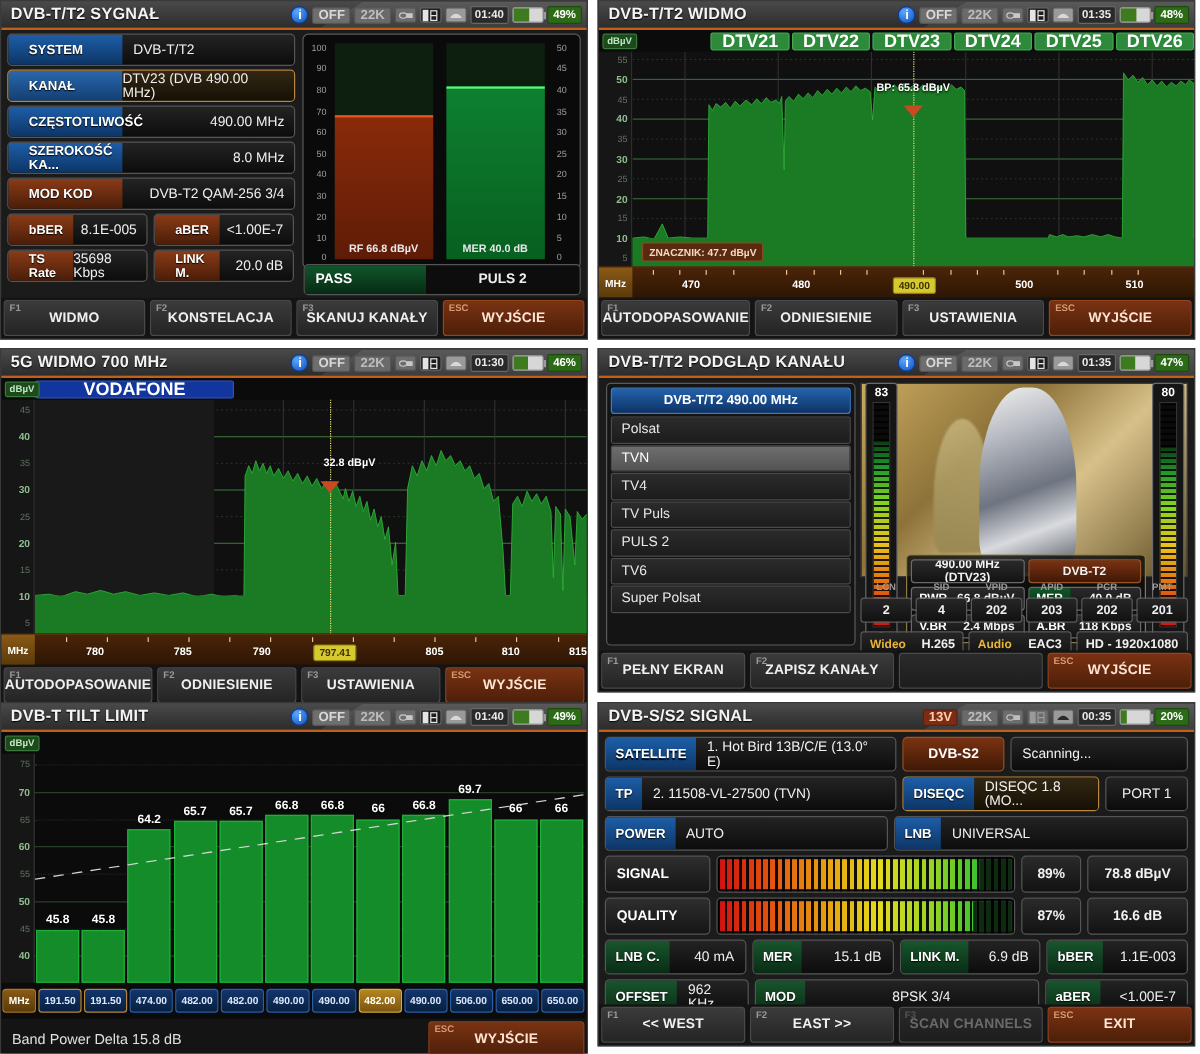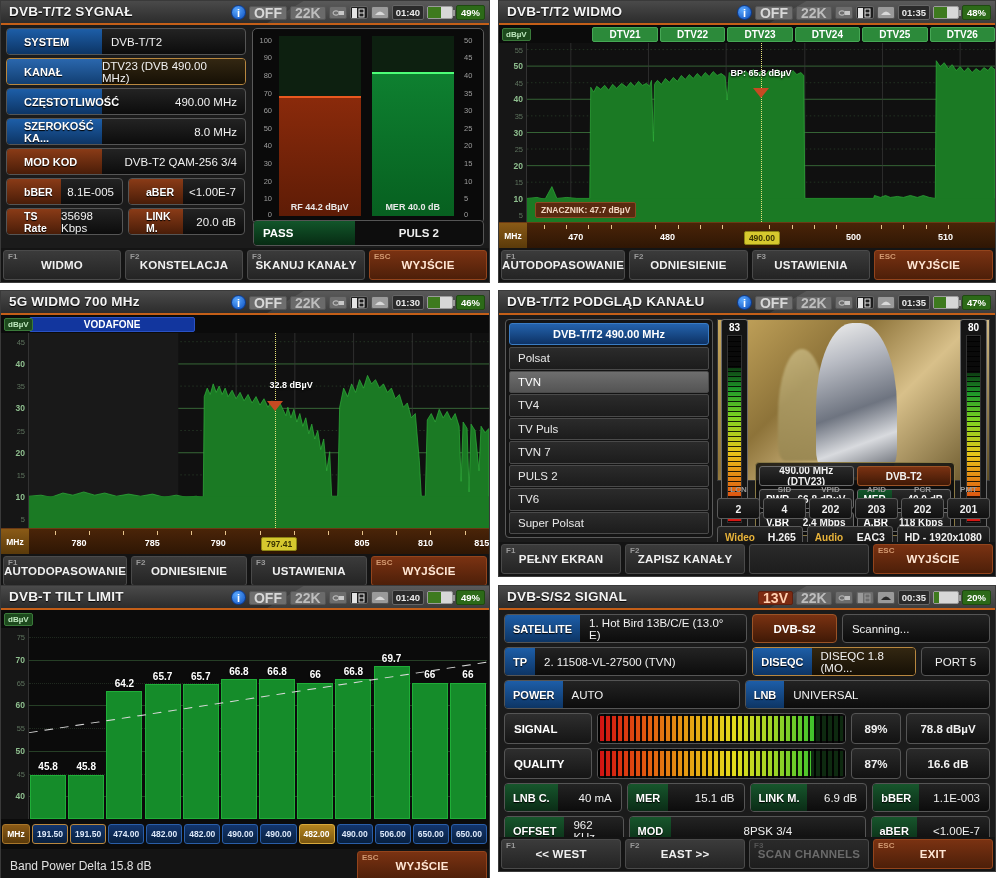--- a/index.html
+++ b/index.html
@@ -49,21 +49,21 @@
     display:flex; align-items:center; gap:3px; z-index:3;
   }
   .sb-info {
     width:15px;height:15px;border-radius:50%;
     background:radial-gradient(circle at 35% 30%,#5aa8ff,#0d4fbe);
     color:#fff;font-size:11px;font-weight:bold;
     display:flex;align-items:center;justify-content:center;
     border:1px solid #0b3a8e;
   }
   .sb-chip {
-    font-size:14px;font-weight:bold;color:#d8d8d8;
+    font-size:11px;font-weight:bold;color:#d8d8d8;
     background:#6e6e6e;border:1px solid #555;
     padding:1px 4px;border-radius:2px;line-height:10px;
   }
   .sb-chip.volt { background:#7d2b12; color:#ffd0b0; border-color:#5d2010; }
   .sb-chip.dim  { background:#6a6a6a; color:#bdbdbd; }
   .sb-icon {
     width:18px;height:13px;background:#6d6d6d;border:1px solid #555;
     border-radius:2px;display:flex;align-items:center;justify-content:center;
   }
   .sb-icon.dark { background:#1d1d1d; border-color:#666; }
@@ -173,21 +173,21 @@
   
   .spec { position:absolute;left:0;top:24px;right:0;bottom:34px;background:#0b0b0b; }
   .unit-badge {
     position:absolute;left:3px;top:3px;z-index:5;
     font-size:8px;font-weight:bold;color:#bfe8bf;
     background:#1d4a1d;border:1px solid #3a7a3a;padding:1px 3px;border-radius:2px;
   }
   .chanbar { position:absolute;left:28px;right:0;top:2px;height:15px;display:flex;gap:2px; }
   .chanbar .ch {
     flex:1;background:#2c8a3a;border:1px solid #46a855;border-radius:2px;
-    font-size:10px;font-weight:bold;color:#fff;
+    font-size:15px;font-weight:bold;color:#fff;
     display:flex;align-items:center;justify-content:center;
   }
   .chanbar .ch.empty { background:transparent;border:none; }
   .chanbar .ch.blue { background:#12369e;border-color:#2a52c4; }
   .yaxis { position:absolute;left:0;top:18px;bottom:26px;width:28px;
            background:#161616;border-right:1px solid #333; }
   .yaxis span { position:absolute;right:3px;transform:translateY(-50%);
                 font-size:8.5px;color:#8fbf8f;font-weight:bold; }
   .yaxis span.minor { color:#5e735e;font-size:7.5px;font-weight:normal; }
   .plotarea { position:absolute;left:28px;right:0;top:18px;bottom:26px;
@@ -519,21 +519,21 @@
               <span style="top:70.6%">15</span>
               <span style="top:80.4%">10</span>
           <span style="top:90.2%">5</span>
               <span style="top:99%">0</span>
         </div>
         <div class="rfplot">
           <div class="rfback a"></div>
           <div class="rfback b"></div>
           <div class="rfbar a" style="top:0;">
             <div class="fill" style="height:66.8%"></div>
-            <div class="cap">RF 44.2 dBµV</div>
+            <div class="cap">RF 66.8 dBµV</div>
           </div>
           <div class="rfbar b" style="top:0;">
             <div class="fill" style="height:80%"></div>
             <div class="cap">MER 40.0 dB</div>
           </div>
         </div>
       </div>
 
       <div class="passrow only">
         <div class="pass-l">PASS</div>
@@ -899,21 +899,20 @@
       </div>
     </div>
 
     <div class="prev">
       <div class="chanlist">
         <div class="hdr">DVB-T/T2 490.00 MHz</div>
         <div class="item">Polsat</div>
         <div class="item sel">TVN</div>
         <div class="item">TV4</div>
         <div class="item">TV Puls</div>
-        <div class="item">TVN 7</div>
         <div class="item">PULS 2</div>
         <div class="item">TV6</div>
         <div class="item">Super Polsat</div>
       </div>
 
       <div class="preview">
         <div class="figure2"></div>
         <div class="figure"></div>
       </div>
 
@@ -1206,21 +1205,21 @@
       <div class="srow">
         <div class="sfield" style="flex:1.52">
           <div class="k">TP</div>
           <div class="v">2. 11508-VL-27500 (TVN)</div>
         </div>
         <div class="sfield sel" style="flex:1.02">
           <div class="k">DISEQC</div>
           <div class="v c">DISEQC 1.8 (MO...</div>
         </div>
         <div class="sfield" style="flex:.42">
-          <div class="v c">PORT 5</div>
+          <div class="v c">PORT 1</div>
         </div>
       </div>
 
       <div class="srow">
         <div class="sfield" style="flex:1.46">
           <div class="k">POWER</div>
           <div class="v">AUTO</div>
         </div>
         <div class="sfield" style="flex:1.52">
           <div class="k">LNB</div>

